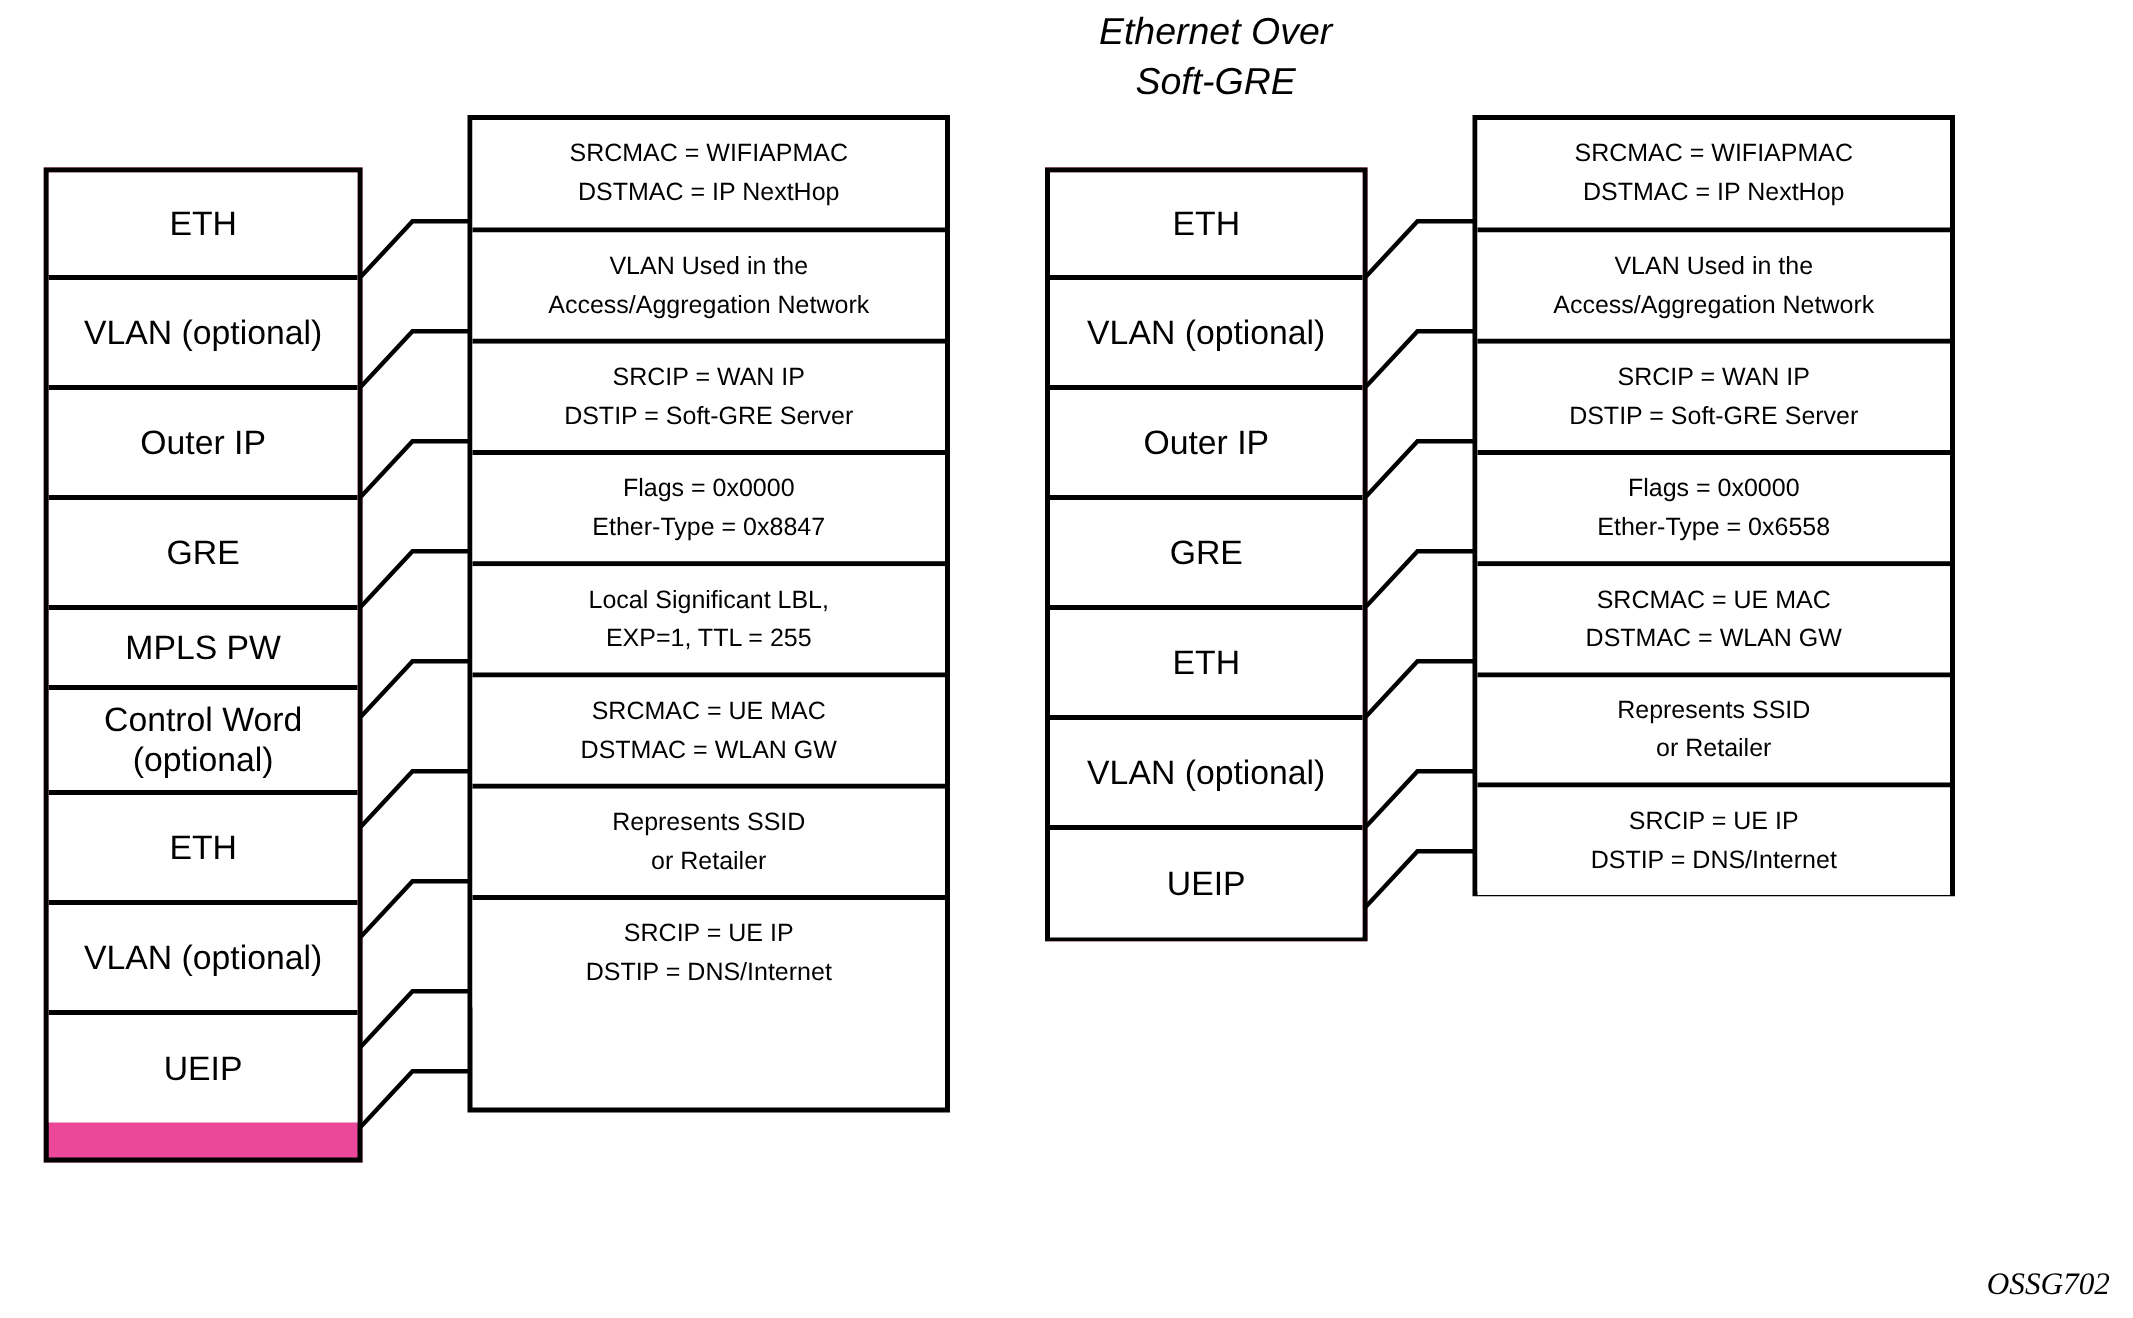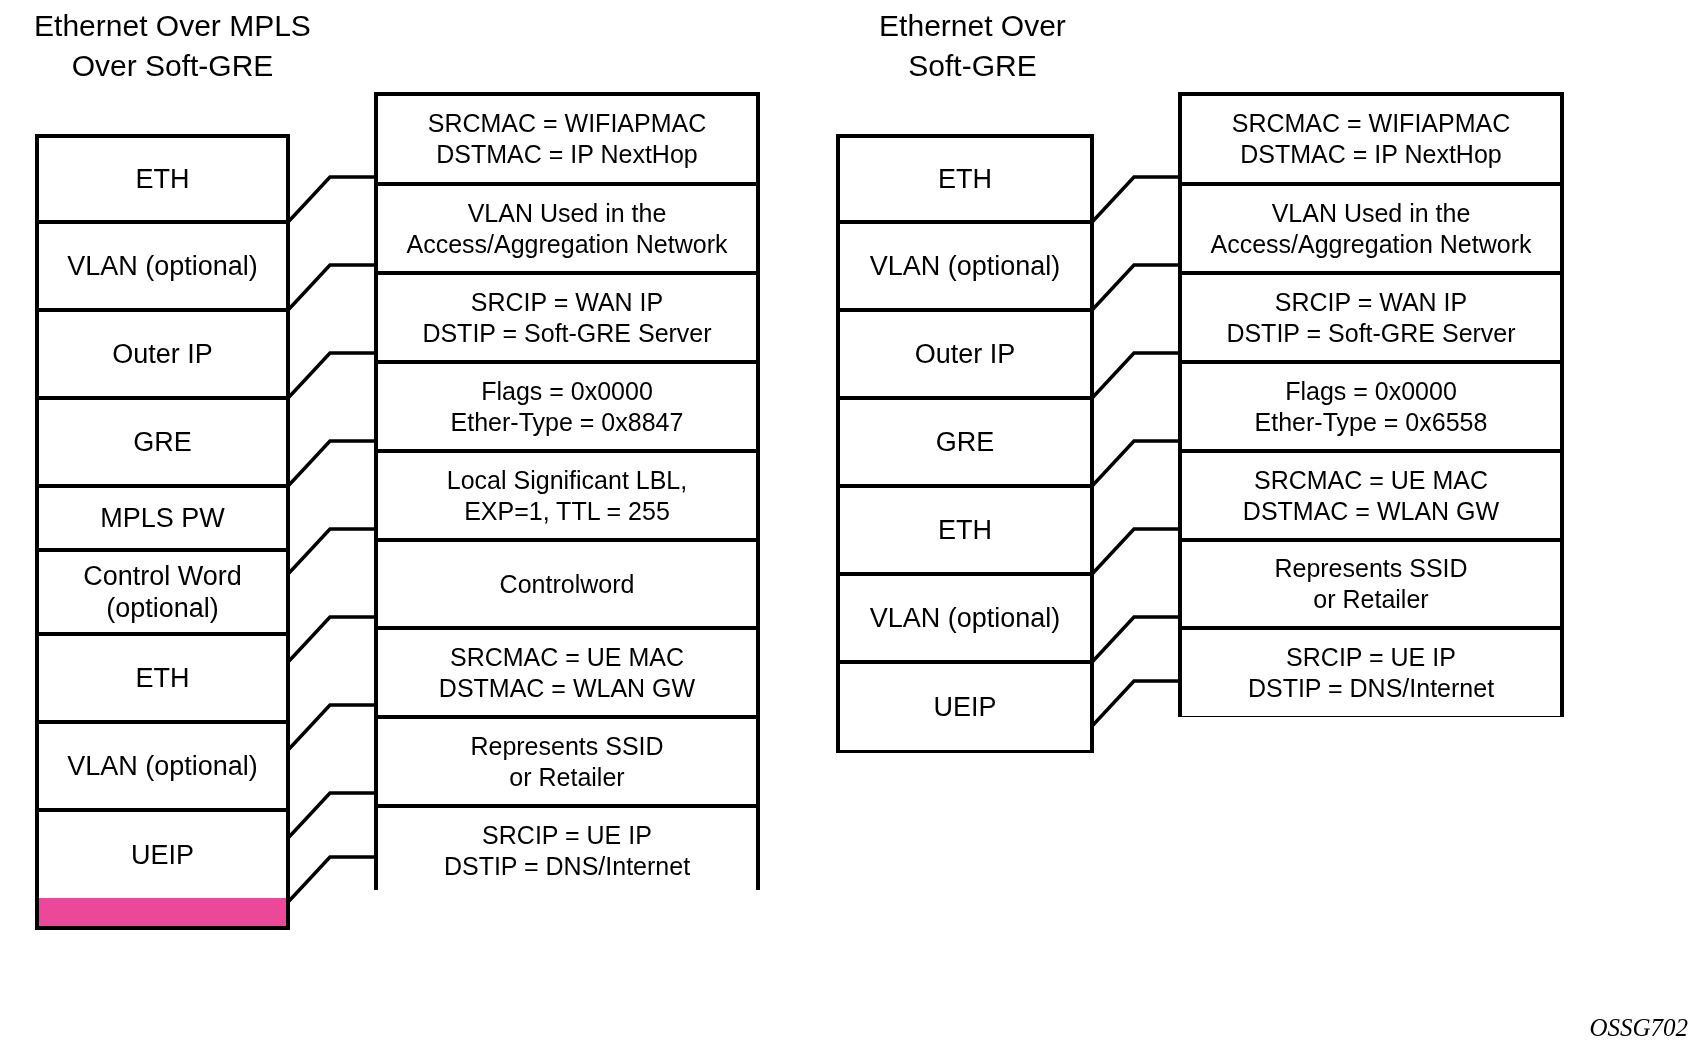--- a/index.html
+++ b/index.html
@@ -25,21 +25,21 @@
   .diagram-title {
     position: absolute;
     text-align: center;
     font-size: 30px;
     line-height: 40px;
     font-weight: 400;
     color: #000;
     white-space: pre-line;
   }
   #title-left  { left: 0px;   top: 6px;  width: 345px; }
-  #title-right { left: 800px; top: 6px;  width: 345px; }
+  #title-right { left: 800px; top: 6px;  width: 345px; font-style: italic; }
 
   
   .stack {
     position: absolute;
     border: 4px solid #000;
     box-sizing: border-box;
     background: #ec4899;
   }
   .stack-layer {
     box-sizing: border-box;
@@ -65,21 +65,21 @@
     box-sizing: border-box;
     background: #fff;
   }
   .annot-row {
     box-sizing: border-box;
     border-bottom: 4px solid #000;
     display: flex;
     align-items: center;
     justify-content: center;
     text-align: center;
-    font-size: 25px;
+    font-size: 20px;
     line-height: 31px;
     white-space: pre-line;
     background: #fff;
   }
   .annot-row:last-child { border-bottom: none; }
 
   #annot-left  { left: 374px;  top: 92px; width: 386px; height: 798px; }
   #annot-right { left: 1178px; top: 92px; width: 386px; height: 625px; }
 
   
@@ -107,22 +107,20 @@
     font-size: 25px;
     color: #000;
     margin-left: 38px;
   }
 </style>
 </head>
 <body>
 
 <div class="canvas">
 
-  <div class="diagram-title" id="title-left">Ethernet Over MPLS
-Over Soft-GRE</div>
 
   <div class="diagram-title" id="title-right">Ethernet Over
 Soft-GRE</div>
 
   <div class="stack" id="stack-left">
     <div class="stack-layer" style="height:86px">ETH</div>
     <div class="stack-layer" style="height:88px">VLAN (optional)</div>
     <div class="stack-layer" style="height:88px">Outer IP</div>
     <div class="stack-layer" style="height:88px">GRE</div>
     <div class="stack-layer" style="height:64px">MPLS PW</div>
@@ -137,21 +135,20 @@
     <div class="annot-row" style="height:90px">SRCMAC = WIFIAPMAC
 DSTMAC = IP NextHop</div>
     <div class="annot-row" style="height:89px">VLAN Used in the
 Access/Aggregation Network</div>
     <div class="annot-row" style="height:89px">SRCIP = WAN IP
 DSTIP = Soft-GRE Server</div>
     <div class="annot-row" style="height:89px">Flags = 0x0000
 Ether-Type = 0x8847</div>
     <div class="annot-row" style="height:89px">Local Significant LBL,
 EXP=1, TTL = 255</div>
-    <div class="annot-row" style="height:88px">Controlword</div>
     <div class="annot-row" style="height:89px">SRCMAC = UE MAC
 DSTMAC = WLAN GW</div>
     <div class="annot-row" style="height:89px">Represents SSID
 or Retailer</div>
     <div class="annot-row" style="height:86px">SRCIP = UE IP
 DSTIP = DNS/Internet</div>
   </div>
 
   <div class="stack" id="stack-right">
     <div class="stack-layer" style="height:86px">ETH</div>

